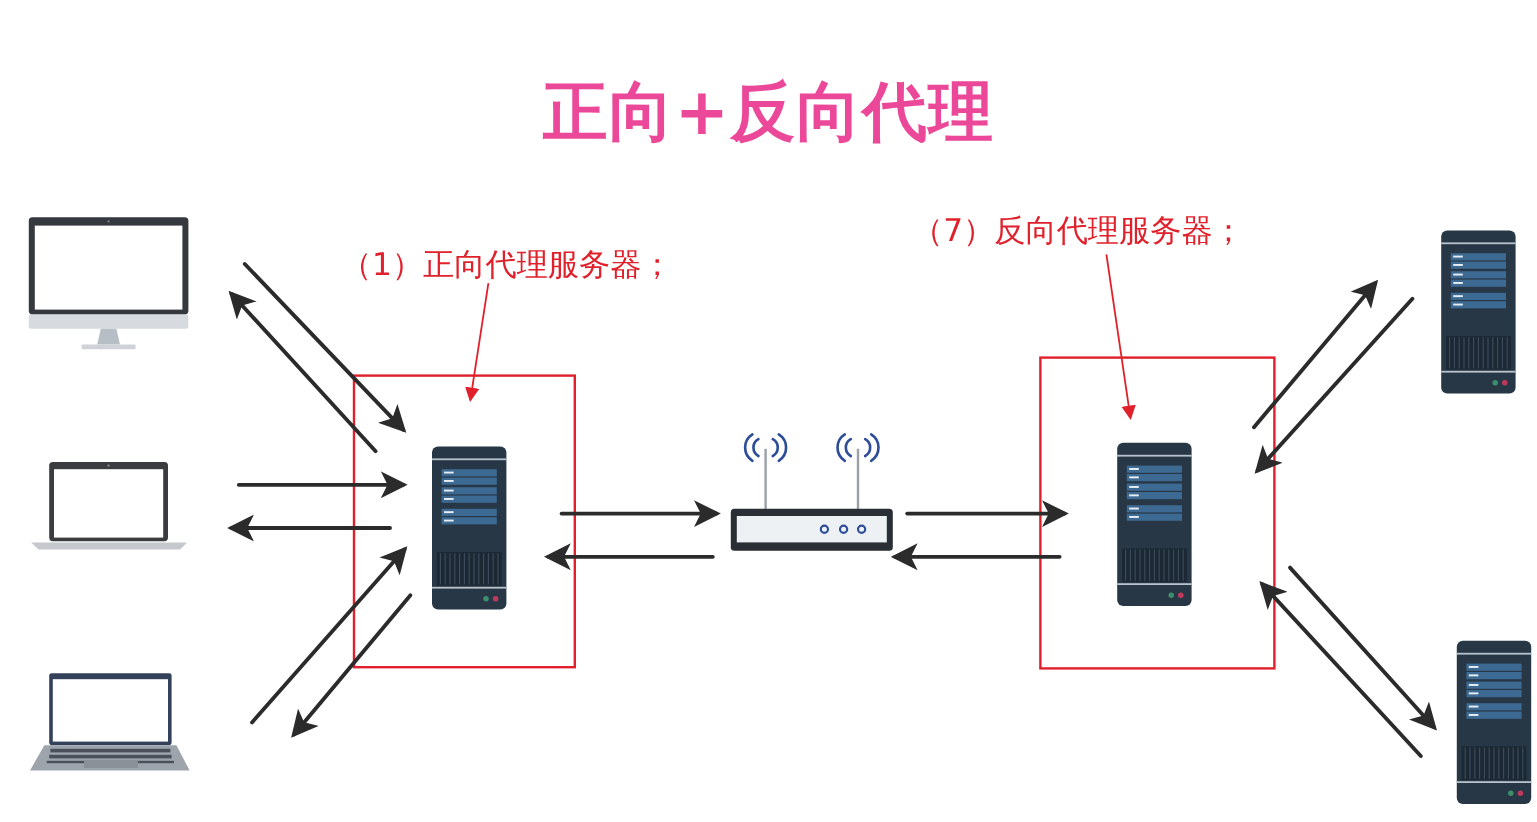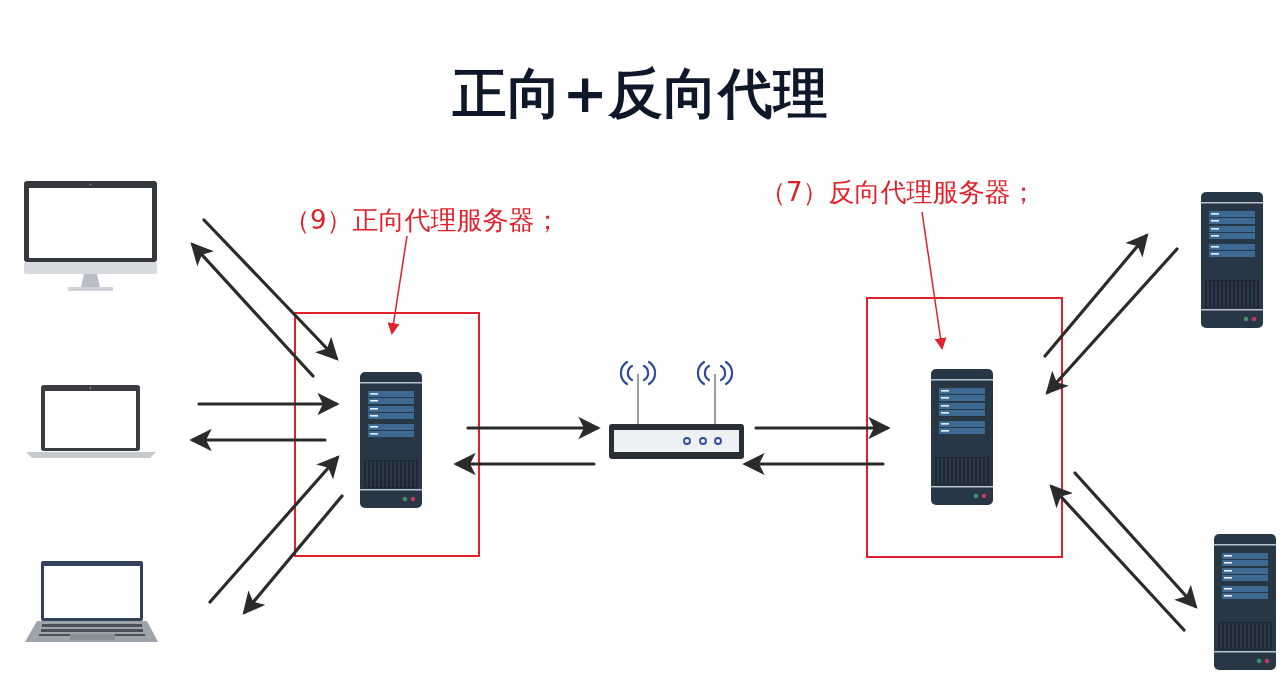--- a/index.html
+++ b/index.html
@@ -1,25 +1,25 @@
 <!DOCTYPE html>
 <html><head>
 <meta charset="utf-8">
 <style>
   html, body { margin: 0; padding: 0; }
   body { width: 1281px; height: 685px; background: #ffffff; position: relative; overflow: hidden; font-family: "DejaVu Sans", sans-serif; }
-  .title { position: absolute; left: 0; width: 1281px; top: 58px; text-align: center; font-size: 54px; font-weight: bold; color: #0f172a; letter-spacing: 1px; }
+  .title { position: absolute; left: 0; width: 1281px; top: 58px; text-align: center; font-size: 54px; font-weight: bold; color: #ec4899; letter-spacing: 1px; }
   .label { position: absolute; font-size: 26px; color: #e0202a; white-space: nowrap; }
   svg.canvas { position: absolute; left: 0; top: 0; }
 </style>
 </head>
 <body>
 
 <div class="title">正向+反向代理</div>
-<div class="label" style="left:284px; top:203px;">（9）正向代理服务器；</div>
+<div class="label" style="left:284px; top:203px;">（1）正向代理服务器；</div>
 <div class="label" style="left:760px; top:175px;">（7）反向代理服务器；</div>
 
 <svg class="canvas" width="1281" height="685" viewBox="0 0 1281 685">
   <defs>
     <marker id="ah" viewBox="0 0 12 12" refX="10" refY="6" markerWidth="7" markerHeight="7" orient="auto" markerUnits="strokeWidth">
       <path d="M0,0 L12,6 L0,12 L3,6 Z" fill="#2b2b2b"></path>
     </marker>
     <marker id="ahr" viewBox="0 0 12 12" refX="10" refY="6" markerWidth="8" markerHeight="8" orient="auto" markerUnits="strokeWidth">
       <path d="M0,0 L12,6 L0,12 Z" fill="#e0202a"></path>
     </marker>

